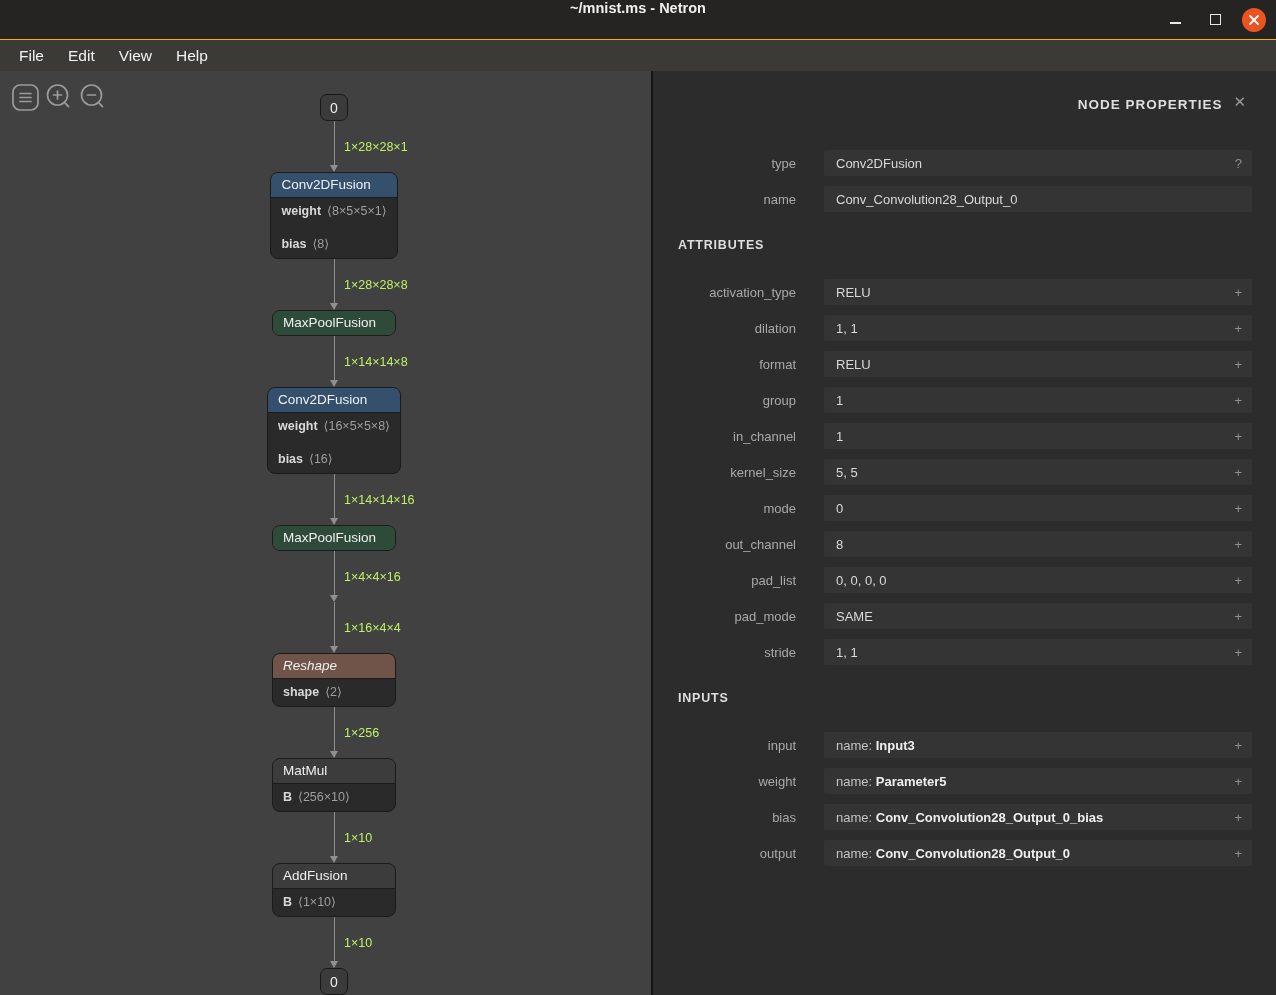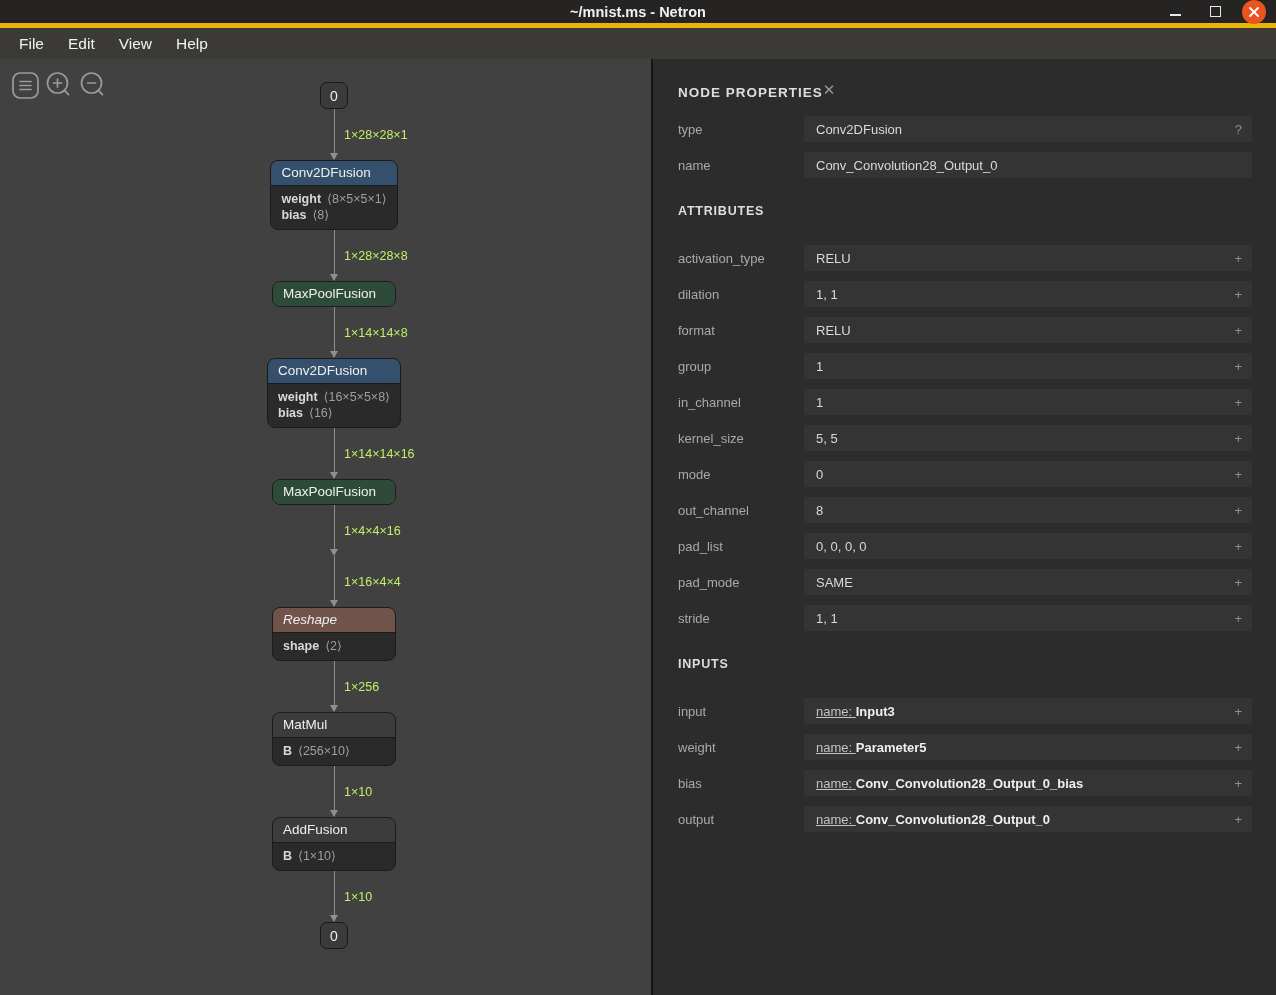--- a/index.html
+++ b/index.html
@@ -4,22 +4,22 @@
 <style>
   html,body{margin:0;padding:0;background:#1c1c1c;}
   *{box-sizing:border-box;}
   .window{
     width:1276px;height:995px;display:flex;flex-direction:column;
     font-family:"Liberation Sans","DejaVu Sans",sans-serif;
     background:#414141;overflow:hidden;position:relative;
   }
   
   .titlebar{
-    height:28px;background:#262422;border-bottom:5px solid #eab308;
-    display:flex;align-items:center;justify-content:center;position:relative;flex:0 0 auto;
+    height:40px;background:#262422;border-bottom:1px solid #eab308;
+    display:flex;align-items:flex-start;justify-content:center;position:relative;flex:0 0 auto;
   }
   .win-title{color:#f0f0f0;font-weight:bold;font-size:14.5px;}
   .win-controls{position:absolute;right:10px;top:0;bottom:0;display:flex;align-items:center;gap:14px;}
   .ctl{width:26px;height:26px;display:flex;align-items:center;justify-content:center;cursor:pointer;}
   .ctl-min-glyph{width:11px;height:2px;background:#e8e8e8;margin-top:6px;}
   .ctl-max-glyph{width:11px;height:11px;border:1.6px solid #e8e8e8;background:transparent;}
   .ctl-close{width:24px;height:24px;border-radius:50%;background:#E95420;display:flex;align-items:center;justify-content:center;}
   
   .menubar{
     height:31px;background:#3b3a36;display:flex;align-items:center;
@@ -45,35 +45,35 @@
   .edge-arrow{position:absolute;bottom:0;left:0;transform:translateX(-50%);
     width:0;height:0;border-left:4px solid transparent;border-right:4px solid transparent;border-top:7px solid #8f8f8f;}
   .edge-label{position:absolute;left:10px;top:50%;transform:translateY(-50%);
     color:#bef264;font-size:12.5px;white-space:nowrap;cursor:default;}
   .op-node{
     min-width:124px;border:1px solid #1c1c1c;border-radius:8px;background:#2a2a2a;
     overflow:hidden;cursor:pointer;
   }
   .op-header{padding:4px 10px 5px;font-size:13.5px;color:#efefef;border-bottom:1px solid #1c1c1c;}
   .op-node.no-body .op-header{border-bottom:none;}
-  .op-body{padding:5px 10px 7px;display:flex;flex-direction:column;gap:1px;}
+  .op-body{padding:5px 10px 7px;display:flex;flex-direction:column;gap:18px;}
   .op-param{font-size:12.5px;white-space:nowrap;}
   .op-param .pname{font-weight:bold;color:#d8d8d8;}
   .op-param .pval{color:#9f9f9f;margin-left:6px;}
   
   .panel{flex:1;background:#2c2c2c;padding:26px 24px 0 25px;overflow:hidden;position:relative;}
-  .panel-head{display:flex;align-items:flex-start;justify-content:flex-start;margin-bottom:16px;}
+  .panel-head{display:flex;align-items:flex-start;justify-content:flex-end;margin-bottom:38px;gap:11px;}
   .panel-title{color:#dedede;font-weight:bold;font-size:13.5px;letter-spacing:1px;}
   .panel-close{color:#9a9a9a;font-size:15px;line-height:14px;cursor:pointer;margin-right:6px;margin-top:-2px;}
   .prow{display:flex;align-items:center;margin-bottom:10px;height:26px;}
-  .plabel{width:118px;flex:0 0 auto;text-align:left;color:#a9a9a9;font-size:13px;margin-right:8px;}
+  .plabel{width:118px;flex:0 0 auto;text-align:right;color:#a9a9a9;font-size:13px;margin-right:28px;}
   .pbox{flex:1;height:26px;background:#343434;border-radius:2px;display:flex;align-items:center;
     padding:0 10px 0 12px;min-width:0;}
   .pvalue{color:#d9d9d9;font-size:13px;white-space:nowrap;overflow:hidden;}
-  .pvalue .prefix{color:#c3c3c3;text-decoration:underline;}
+  .pvalue .prefix{color:#c3c3c3;}
   .pvalue .bold{font-weight:bold;color:#efefef;}
   .paction{margin-left:auto;color:#8f8f8f;font-size:13px;padding-left:8px;cursor:pointer;flex:0 0 auto;}
   .section-title{color:#dedede;font-weight:bold;font-size:12.5px;letter-spacing:0.8px;margin:26px 0 27px;}
 </style>
 </head>
 <body>
 
 <div class="window">
 
   <div class="titlebar">

